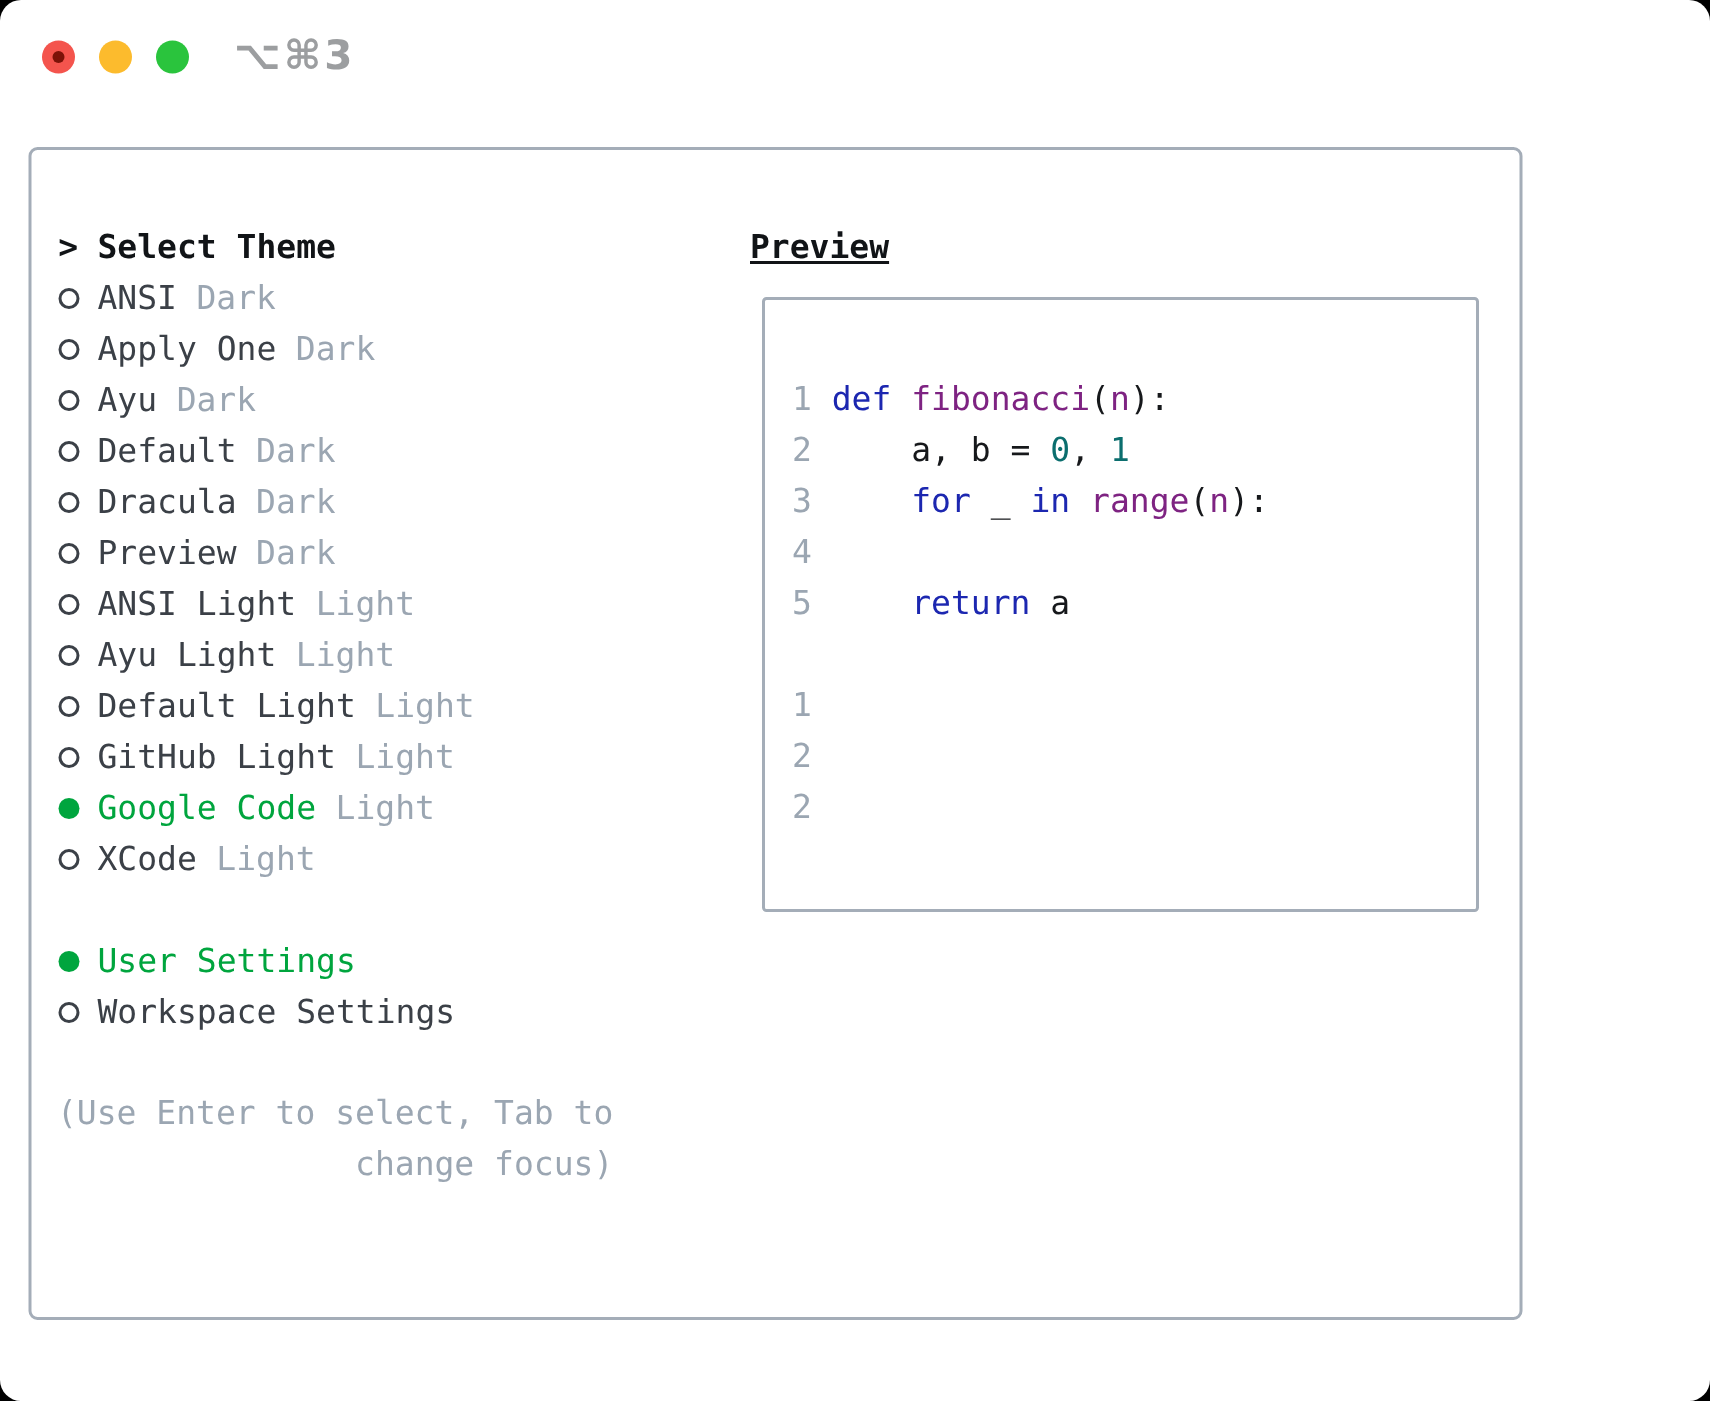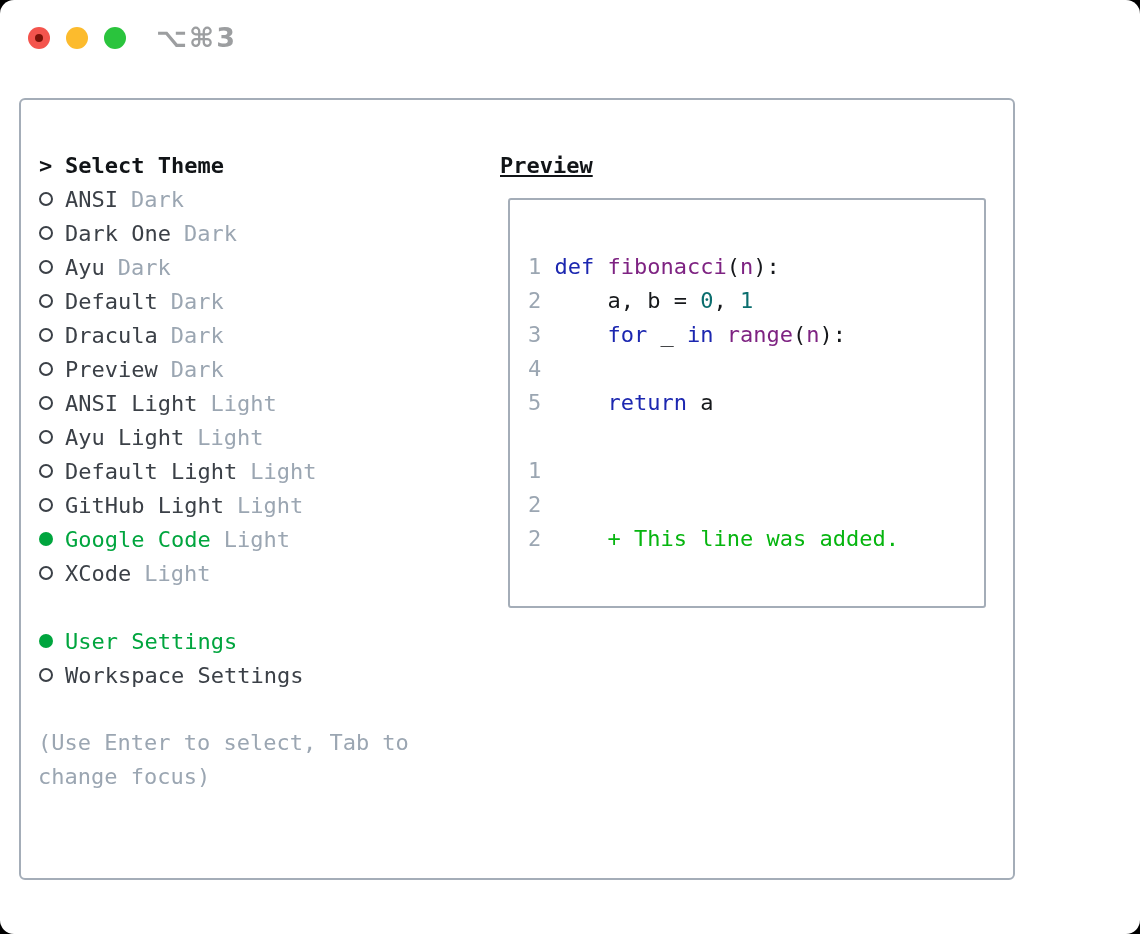--- a/index.html
+++ b/index.html
@@ -51,21 +51,21 @@
   .icon-slot{width:15px;min-width:15px;display:inline-flex;align-items:center;justify-content:center;margin-right:12px;}
   .circle{width:14px;height:14px;border-radius:50%;border:2px solid var(--text-item);}
   .circle.filled{border:none;background:var(--accent-green);}
   .prompt{font-weight:bold;color:var(--text-strong);font-size:22px;}
   .heading-strong{font-weight:bold;color:var(--text-strong);}
   .item-label{color:var(--text-item);}
   .item-label.selected{color:var(--accent-green);}
   .item-tag{color:var(--text-muted);margin-left:13px;}
   .apply-heading{color:var(--text-strong);}
   .spacer34{height:34px;}
-  .hint{color:var(--text-muted);white-space:pre-wrap;line-height:34px;font-size:22px;}
+  .hint{color:var(--text-muted);white-space:pre-wrap;line-height:34px;font-size:22px;text-align:right;}
   
   .right-col{position:absolute;left:479px;top:48px;font-size:22px;}
   .preview-heading{height:34px;display:flex;align-items:center;font-weight:bold;color:var(--text-strong);text-decoration:underline;}
   .preview-box{
     margin-top:16px;margin-left:8px;width:478px;height:410px;
     border:2px solid var(--border-gray);border-radius:3px;
     padding:49px 0 0 18px;overflow:hidden;background:var(--bg-window);
   }
   .code-line{height:34px;display:flex;align-items:center;white-space:pre;font-size:22px;}
   .line-num{color:var(--lnum);}
@@ -96,21 +96,21 @@
   <div class="panel">
 
     <div class="left-col">
       <div class="row">
         <span class="icon-slot"><span class="prompt">&gt;</span></span>
         <span class="heading-strong">Select Theme</span>
       </div>
 
       <div id="theme-list">
           <div class="row"><span class="icon-slot"><span class="circle"></span></span><span class="item-label">ANSI</span><span class="item-tag">Dark</span></div>
-          <div class="row"><span class="icon-slot"><span class="circle"></span></span><span class="item-label">Dark One</span><span class="item-tag">Dark</span></div>
+          <div class="row"><span class="icon-slot"><span class="circle"></span></span><span class="item-label">Apply One</span><span class="item-tag">Dark</span></div>
           <div class="row"><span class="icon-slot"><span class="circle"></span></span><span class="item-label">Ayu</span><span class="item-tag">Dark</span></div>
           <div class="row"><span class="icon-slot"><span class="circle"></span></span><span class="item-label">Default</span><span class="item-tag">Dark</span></div>
           <div class="row"><span class="icon-slot"><span class="circle"></span></span><span class="item-label">Dracula</span><span class="item-tag">Dark</span></div>
           <div class="row"><span class="icon-slot"><span class="circle"></span></span><span class="item-label">Preview</span><span class="item-tag">Dark</span></div>
           <div class="row"><span class="icon-slot"><span class="circle"></span></span><span class="item-label">ANSI Light</span><span class="item-tag">Light</span></div>
           <div class="row"><span class="icon-slot"><span class="circle"></span></span><span class="item-label">Ayu Light</span><span class="item-tag">Light</span></div>
           <div class="row"><span class="icon-slot"><span class="circle"></span></span><span class="item-label">Default Light</span><span class="item-tag">Light</span></div>
           <div class="row"><span class="icon-slot"><span class="circle"></span></span><span class="item-label">GitHub Light</span><span class="item-tag">Light</span></div>
           <div class="row"><span class="icon-slot"><span class="circle filled"></span></span><span class="item-label selected">Google Code</span><span class="item-tag">Light</span></div>
           <div class="row"><span class="icon-slot"><span class="circle"></span></span><span class="item-label">XCode</span><span class="item-tag">Light</span></div>
@@ -137,19 +137,19 @@
             <div class="code-line"><span class="line-num">1 </span><span class="seg-keyword">def</span><span class="seg-plain"> </span><span class="seg-title">fibonacci</span><span class="seg-plain">(</span><span class="seg-title">n</span><span class="seg-plain">):</span></div>
             <div class="code-line"><span class="line-num">2 </span><span class="seg-plain">    a, b = </span><span class="seg-number">0</span><span class="seg-plain">, </span><span class="seg-number">1</span></div>
             <div class="code-line"><span class="line-num">3 </span><span class="seg-plain">    </span><span class="seg-keyword">for</span><span class="seg-plain"> _ </span><span class="seg-keyword">in</span><span class="seg-plain"> </span><span class="seg-title">range</span><span class="seg-plain">(</span><span class="seg-title">n</span><span class="seg-plain">):</span></div>
             <div class="code-line"><span class="line-num">4 </span></div>
             <div class="code-line"><span class="line-num">5 </span><span class="seg-plain">    </span><span class="seg-keyword">return</span><span class="seg-plain"> a</span></div>
           </div>
         <div class="spacer34"></div>
         <div id="diff-block">
             <div class="code-line"><span class="line-num">1 </span></div>
             <div class="code-line"><span class="line-num">2 </span></div>
-            <div class="code-line"><span class="line-num">2 </span><span class="seg-added">    + This line was added.</span></div>
+            <div class="code-line"><span class="line-num">2 </span></div>
           </div>
       </div>
     </div>
 
   </div>
 </div>
 
 </body></html>

